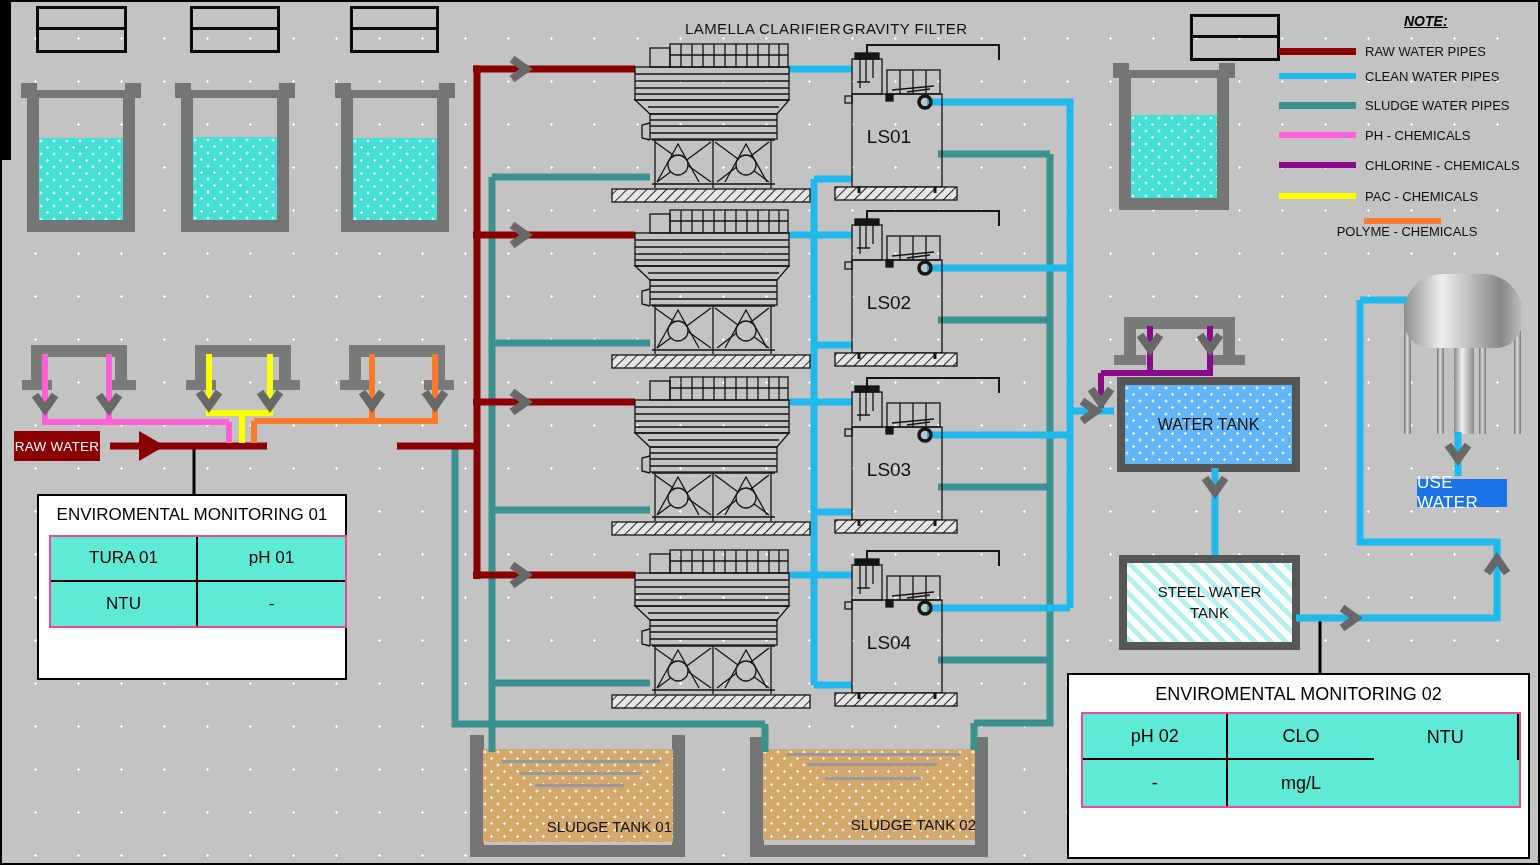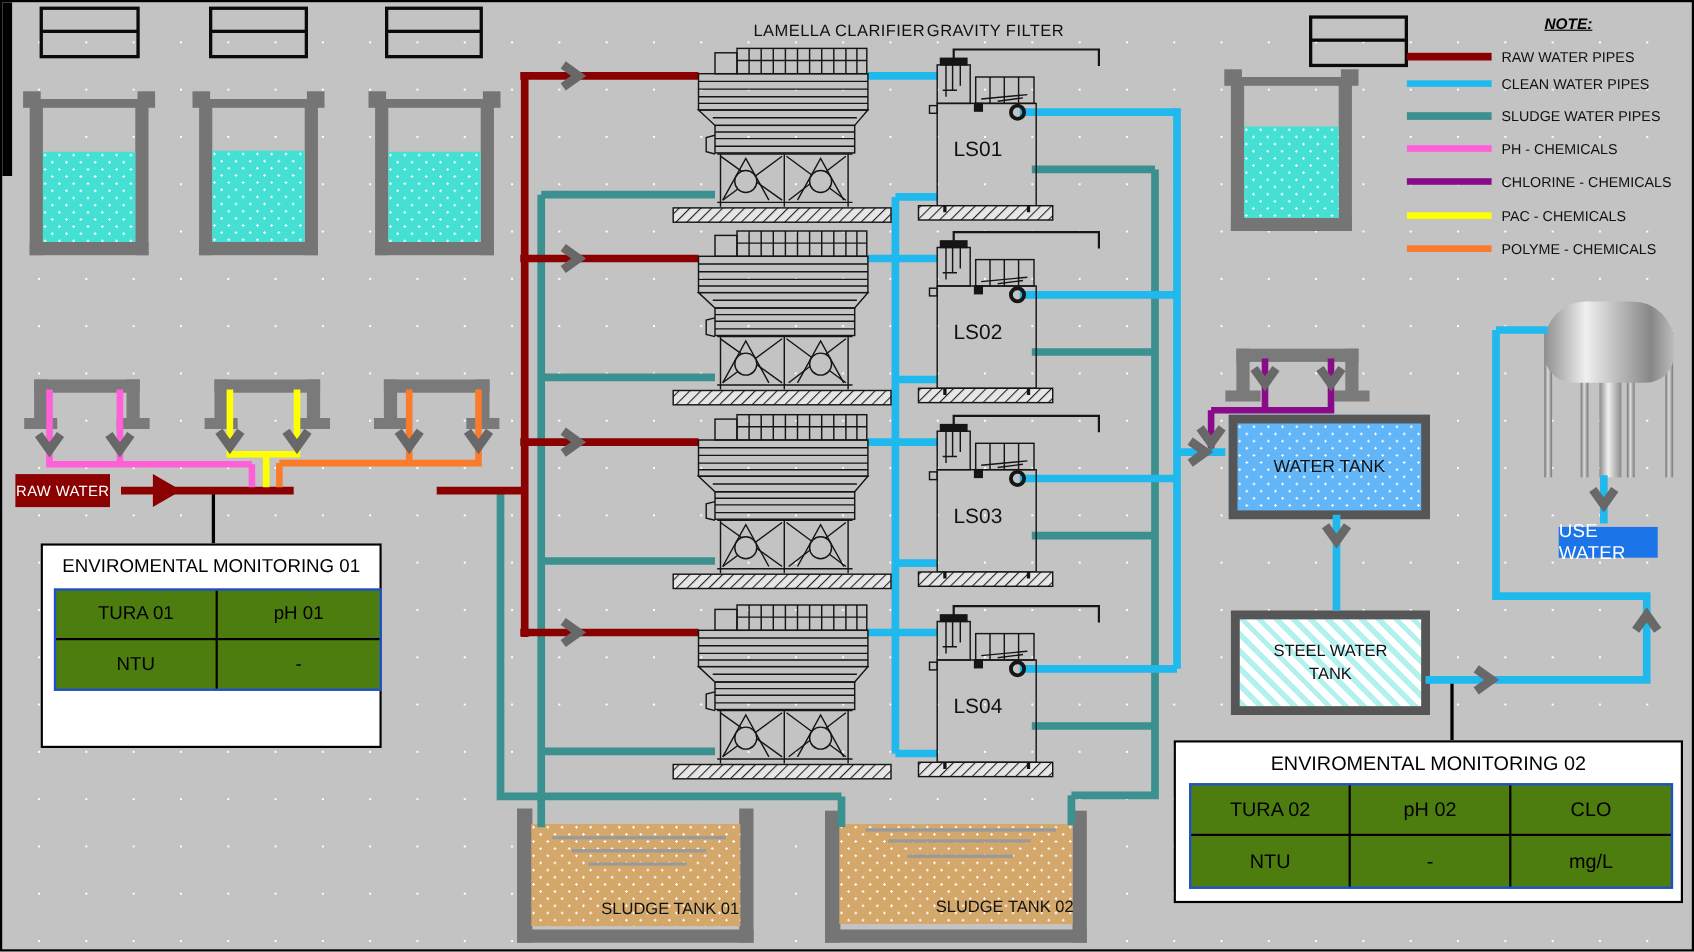--- a/index.html
+++ b/index.html
@@ -63,21 +63,21 @@
 
   
   .sec-title{position:absolute;font-size:15px;color:#111;text-align:center;z-index:8;letter-spacing:.4px;}
 
   
   .ls-label{position:absolute;width:62px;text-align:center;font-size:19px;color:#111;z-index:8;}
 
   
   .monbox{position:absolute;background:#fff;border:2px solid #000;z-index:9;box-sizing:border-box;}
   .monbox .mtitle{text-align:center;font-size:17px;color:#000;margin-top:9px;}
-  .mtable{position:absolute;display:grid;border:2px solid #1d4ed8;background:#4d7c0f;}
+  .mtable{position:absolute;display:grid;border:2px solid #ec4899;background:#5eead4;}
   .mtable .cell{display:flex;align-items:center;justify-content:center;
     font-size:17px;color:#000;border-right:2px solid #000;border-bottom:2px solid #000;box-sizing:border-box;}
   .mtable .cell.lastcol{border-right:none;}
   .mtable .cell.lastrow{border-bottom:none;}
 
   
   #legend{position:absolute;left:1277px;top:6px;width:256px;height:225px;z-index:8;}
   #legend .ltitle{position:absolute;left:125px;top:5px;font-size:14px;font-style:italic;
     text-decoration:underline;color:#000;font-weight:bold;}
   .lrow{position:absolute;left:0;width:100%;height:16px;display:flex;align-items:center;}
@@ -357,24 +357,23 @@
   <div class="monbox" style="left:35px;top:492px;width:310px;height:186px;">
     <div class="mtitle">ENVIROMENTAL MONITORING 01</div>
     <div class="mtable" style="left:10px;top:39px;width:294px;height:89px;grid-template-columns:1fr 1fr;grid-template-rows:1fr 1fr;">
       <div class="cell">TURA 01</div>
       <div class="cell lastcol">pH 01</div>
       <div class="cell lastrow">NTU</div>
       <div class="cell lastcol lastrow">-</div>
     </div>
   </div>
 
-  <div class="monbox" style="left:1065px;top:671px;width:463px;height:148px;">
+  <div class="monbox" style="left:1065px;top:671px;width:463px;height:186px;">
     <div class="mtitle" style="font-size:18px;">ENVIROMENTAL MONITORING 02</div>
     <div class="mtable" style="left:12px;top:37px;width:436px;height:92px;grid-template-columns:1fr 1fr 1fr;grid-template-rows:1fr 1fr;">
-      <div class="cell" style="font-size:18px;">TURA 02</div>
       <div class="cell" style="font-size:18px;">pH 02</div>
       <div class="cell lastcol" style="font-size:18px;">CLO</div>
       <div class="cell lastrow" style="font-size:18px;">NTU</div>
       <div class="cell lastrow" style="font-size:18px;">-</div>
       <div class="cell lastcol lastrow" style="font-size:18px;">mg/L</div>
     </div>
   </div>
 
   <div id="legend">
     <div class="ltitle">NOTE:</div>
@@ -395,19 +394,19 @@
         <div class="lt">PH - CHEMICALS</div>
       </div>
     <div class="lrow" style="top:149px;">
         <div class="sw sw4"></div>
         <div class="lt">CHLORINE - CHEMICALS</div>
       </div>
     <div class="lrow" style="top:180px;">
         <div class="sw sw5"></div>
         <div class="lt">PAC - CHEMICALS</div>
       </div>
-    <div class="lrow" style="top:210px;">
+    <div class="lrow" style="top:210px;flex-direction:column;">
         <div class="sw sw6"></div>
         <div class="lt">POLYME - CHEMICALS</div>
       </div>
   </div>
 
 </div>
 
 </body></html>

